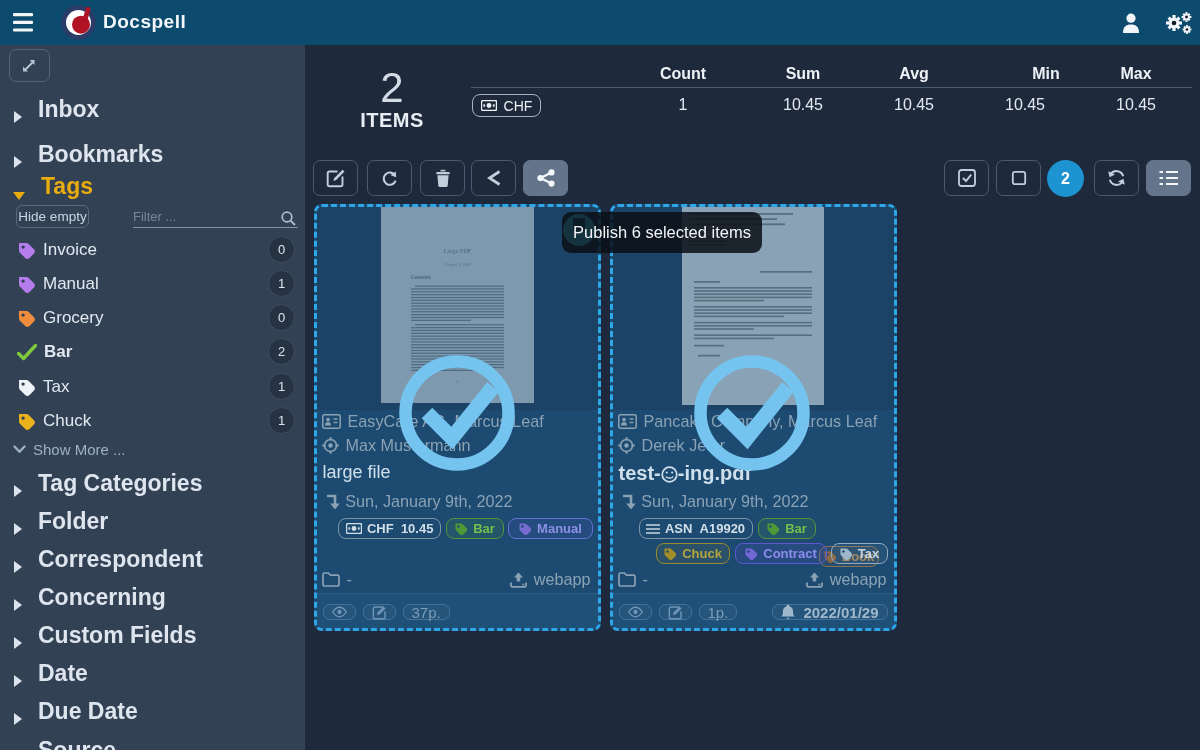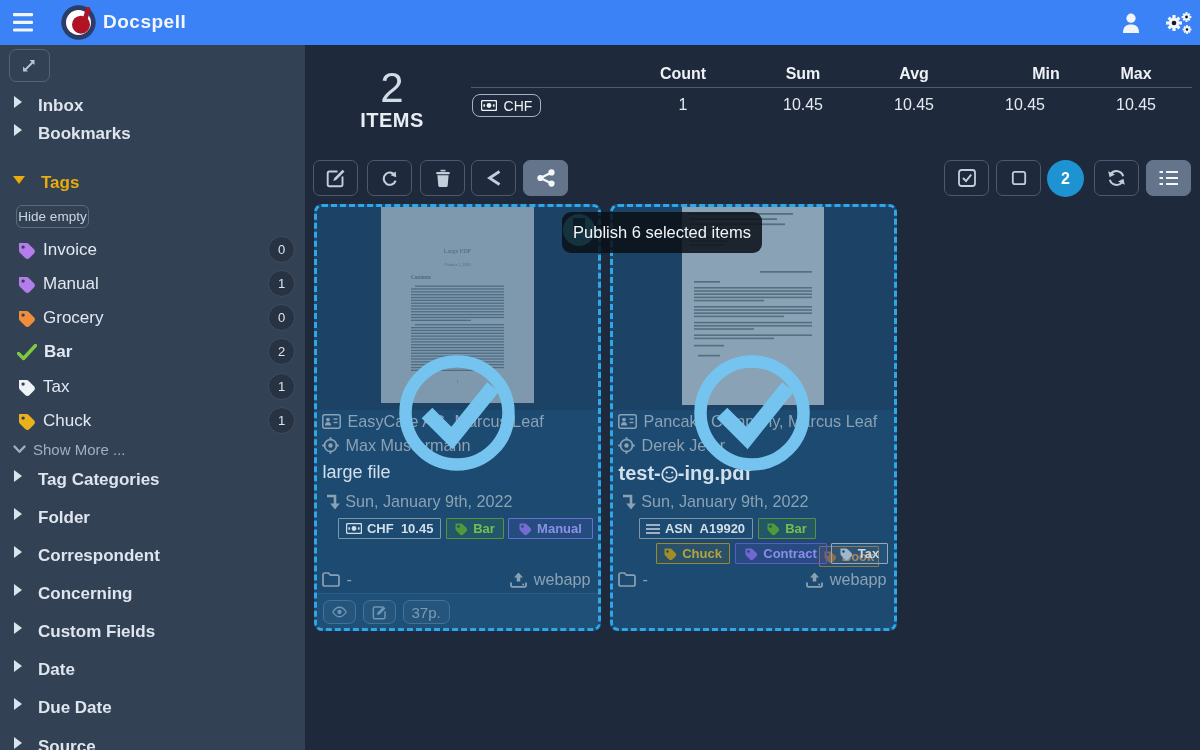--- a/index.html
+++ b/index.html
@@ -1,39 +1,39 @@
 <!DOCTYPE html>
 <html><head>
 <meta charset="utf-8">
 <style>
   * { margin:0; padding:0; box-sizing:border-box; }
   html,body { width:1200px; height:750px; overflow:hidden; background:#1e293b;
     font-family:"Liberation Sans", sans-serif; }
   .abs { position:absolute; }
   
-  #nav { position:absolute; left:0; top:0; width:1200px; height:45px; background:#3b82f6; }
+  #nav { position:absolute; left:0; top:0; width:1200px; height:45px; background:#0c4a6e; }
   
   #side { position:absolute; left:0; top:45px; width:305px; height:705px; background:#334155; }
-  .side-item { position:absolute; left:13px; color:#dee5ee; font-weight:bold; font-size:17px; display:flex; align-items:flex-start; gap:16px; }
+  .side-item { position:absolute; left:13px; color:#dee5ee; font-weight:bold; font-size:23px; display:flex; align-items:flex-end; gap:16px; }
   .caret-r { width:0; height:0; border-left:8px solid #dbe3ec; border-top:6.5px solid transparent; border-bottom:6.5px solid transparent; margin-left:1px; }
   .caret-d { width:0; height:0; border-top:8px solid #e9ac0c; border-left:6px solid transparent; border-right:6px solid transparent; }
   .tag-row { position:absolute; left:17px; display:flex; align-items:center; gap:7px; color:#e2e8f0; font-size:17px; }
   .cnt { position:absolute; width:27px; height:27px; border-radius:50%; background:#273243; border:1px solid #3e4d61; color:#dde4ec; font-size:13px; display:flex; align-items:center; justify-content:center; left:268px; }
   
   .th { position:absolute; top:65px; color:#eef2f6; font-weight:bold; font-size:16px; transform:translateX(-50%); }
   .td { position:absolute; top:96px; color:#e3e9f0; font-size:16px; transform:translateX(-50%); }
   .toolbtn { position:absolute; top:160px; width:45px; height:36px; border:1px solid #4b5a6e; border-radius:7px; background:#1e293b; display:flex; align-items:center; justify-content:center; }
   .toolbtn.active { background:#64748b; border-color:#64748b; }
   
   .card { position:absolute; top:204px; width:287px; height:427px; border:3px dashed #2ea7e8; border-radius:8px; background:#1c4a70; overflow:hidden; }
   .cardPrev { position:absolute; left:0; top:0; width:100%; height:203px; background:#1c4265; display:flex; justify-content:center; }
   .meta { position:absolute; display:flex; align-items:center; gap:7px; color:#8ba2b4; font-size:16.2px; left:5px; }
-  .badge { height:21px; justify-content:center; border-radius:1px; border:1px solid #7e95a6; display:flex; align-items:center; gap:5px; padding:0 6px; font-size:13px; font-weight:bold; color:#d3dfe8; }
+  .badge { height:21px; justify-content:center; border-radius:8px; border:1px solid #7e95a6; display:flex; align-items:center; gap:5px; padding:0 6px; font-size:13px; font-weight:bold; color:#d3dfe8; }
   .badge svg { flex-shrink:0; }
-  .fbtn { height:24px; border:1px solid #42719c; border-radius:7px; background:rgba(255,255,255,0.03); display:flex; align-items:center; justify-content:center; color:#7d9cb5; font-size:15px; padding:0 8px; margin-top:2px;text-align:right; }
+  .fbtn { height:16px; border:1px solid #42719c; border-radius:7px; background:rgba(255,255,255,0.03); display:flex; align-items:center; justify-content:center; color:#7d9cb5; font-size:15px; padding:0 8px; margin-top:2px;text-align:right; }
   .footer { position:absolute; left:0; bottom:0; width:100%; height:35px; background:#1f5078; border-top:1px solid #2a5c85; display:flex; align-items:center; gap:7px; padding:0 6px; }
 </style>
 </head>
 <body>
 <div id="nav">
 
   <svg class="abs" style="left:13px;top:13px" width="20" height="19" viewBox="0 0 20 19">
     <g fill="#f2f5f8">
         <rect x="0" y="0" width="20" height="3.2" rx="1"></rect>
         <rect x="0" y="7.7" width="20" height="3.2" rx="1"></rect>
@@ -102,24 +102,30 @@
       <g stroke="#b9c6d4" stroke-width="1.8" fill="none">
           <path d="M4.5 11.5 L11.5 4.5"></path>
         </g>
       <g fill="#b9c6d4">
           <path d="M15 1 L15 7 L9 1 Z" transform="scale(0.82) translate(1.5,1.5)"></path>
           <path d="M1 15 L1 9 L7 15 Z" transform="scale(0.82) translate(1.5,1.5)"></path>
         </g>
     </svg>
   </div>
   <div class="side-item" style="top:51px"><span class="caret-r"></span>Inbox</div>
-  <div class="side-item" style="top:79px"><span class="caret-r"></span>Bookmarks</div>
+  <div class="side-item" style="top:96px"><span class="caret-r"></span>Bookmarks</div>
   <div class="side-item" style="top:128px;color:#e9ac0c"><span class="caret-d" style="margin-top:3px"></span>Tags</div>
 
   <div class="abs" style="left:16px;top:160px;width:73px;height:23px;border:1px solid #5a6a80;border-radius:6px;color:#ccd6e0;font-size:13.5px;display:flex;align-items:center;justify-content:center">Hide empty</div>
+  <div class="abs" style="left:133px;top:153px;width:165px;border-bottom:1px solid #8094a9;height:30px;color:#76879b;font-size:13px;padding-top:11px">Filter ...
+    <svg class="abs" style="right:2px;top:13px" width="15" height="15" viewBox="0 0 15 15">
+      <circle cx="6" cy="6" r="4.8" fill="none" stroke="#aebdcc" stroke-width="1.7"></circle>
+      <line x1="9.6" y1="9.6" x2="14" y2="14" stroke="#aebdcc" stroke-width="2"></line>
+    </svg>
+  </div>
 
   <div class="tag-row" style="top:195px"><svg width="19" height="19" viewBox="0 0 19 19">
         <path d="M2 2 L9.5 2 C10.3 2 11.1 2.3 11.7 2.9 L17 8.2 C18.2 9.4 18.2 11.3 17 12.5 L12.5 17 C11.3 18.2 9.4 18.2 8.2 17 L2.9 11.7 C2.3 11.1 2 10.3 2 9.5 Z" fill="#b57ceb"></path>
         <circle cx="6.1" cy="6.1" r="1.7" fill="#334155"></circle>
       </svg>Invoice</div>
   <div class="cnt" style="top:191px">0</div>
   <div class="tag-row" style="top:229px"><svg width="19" height="19" viewBox="0 0 19 19">
         <path d="M2 2 L9.5 2 C10.3 2 11.1 2.3 11.7 2.9 L17 8.2 C18.2 9.4 18.2 11.3 17 12.5 L12.5 17 C11.3 18.2 9.4 18.2 8.2 17 L2.9 11.7 C2.3 11.1 2 10.3 2 9.5 Z" fill="#b57ceb"></path>
         <circle cx="6.1" cy="6.1" r="1.7" fill="#334155"></circle>
       </svg>Manual</div>
@@ -451,20 +457,39 @@
             <circle cx="6.1" cy="6.1" r="1.7" fill="#1c4a70"></circle>
           </svg>Tax</div>
     <div class="meta" style="top:363px"><svg width="18" height="15" viewBox="0 0 18 15">
             <path d="M1 2.5 A1.5 1.5 0 0 1 2.5 1 H6.5 L8.5 3.2 H15.5 A1.5 1.5 0 0 1 17 4.7 V12.5 A1.5 1.5 0 0 1 15.5 14 H2.5 A1.5 1.5 0 0 1 1 12.5 Z" fill="none" stroke="#8ba2b4" stroke-width="1.7"></path>
           </svg>-</div>
     <div class="meta" style="top:363px;left:auto;right:7px"><svg width="17" height="16" viewBox="0 0 17 16">
             <path d="M8.5 0.5 L13 5.5 H10.3 V9.5 H6.7 V5.5 H4 Z" fill="#8ba2b4"></path>
             <path d="M1 10.5 V13.5 A1.3 1.3 0 0 0 2.3 14.8 H14.7 A1.3 1.3 0 0 0 16 13.5 V10.5" fill="none" stroke="#8ba2b4" stroke-width="1.8"></path>
             <circle cx="13.2" cy="12.6" r="1" fill="#8ba2b4"></circle>
           </svg>webapp</div>
+    <div class="footer">
+      <div class="fbtn" style="width:33px">
+            <svg width="19" height="14" viewBox="0 0 19 14">
+              <path d="M1 7 C4 2.2 7 1 9.5 1 C12 1 15 2.2 18 7 C15 11.8 12 13 9.5 13 C7 13 4 11.8 1 7 Z" fill="none" stroke="#6e95b5" stroke-width="1.7"></path>
+              <circle cx="9.5" cy="7" r="2.7" fill="#6e95b5"></circle>
+            </svg>
+          </div>
+      <div class="fbtn" style="width:33px">
+            <svg width="17" height="17" viewBox="0 0 19 19">
+              <path d="M14 2.5 H3.5 A1.8 1.8 0 0 0 1.7 4.3 V15.5 A1.8 1.8 0 0 0 3.5 17.3 H14.7 A1.8 1.8 0 0 0 16.5 15.5 V8" fill="none" stroke="#6e95b5" stroke-width="1.9"></path>
+              <path d="M7 9.5 L14.6 1.9 L17.1 4.4 L9.5 12 L6.3 12.7 Z" fill="#6e95b5"></path>
+            </svg>
+          </div>
+      <div class="fbtn">1p.</div>
+      <div class="fbtn" style="margin-left:auto;gap:8px;color:#9fb8cc;font-weight:bold;display:flex"><svg width="14" height="16" viewBox="0 0 14 16">
+              <path d="M7 0.8 C7.8 0.8 8.4 1.4 8.4 2.2 C10.6 2.8 12 4.6 12 7 C12 10.5 12.8 11.6 13.6 12.4 H0.4 C1.2 11.6 2 10.5 2 7 C2 4.6 3.4 2.8 5.6 2.2 C5.6 1.4 6.2 0.8 7 0.8 Z" fill="#9fb8cc"></path>
+              <path d="M5.4 13.8 A1.7 1.7 0 0 0 8.6 13.8 Z" fill="#9fb8cc"></path>
+            </svg>2022/01/29</div>
+    </div>
   </div>
   </div>
 
   <div class="abs" style="left:562px;top:212px;width:200px;height:41px;background:rgba(10,16,23,0.86);border-radius:9px;color:#f2f4f7;font-size:16.5px;display:flex;align-items:center;justify-content:center;z-index:30">
     <div class="abs" style="left:1px;top:2px;width:32px;height:32px;border-radius:50%;background:#15333f"></div>
     <div class="abs" style="left:11px;top:6px;width:12px;height:13px;background:#0c1c27"></div>
     <span style="position:relative;z-index:2">Publish 6 selected items</span>
     </div>
 </div>
 

